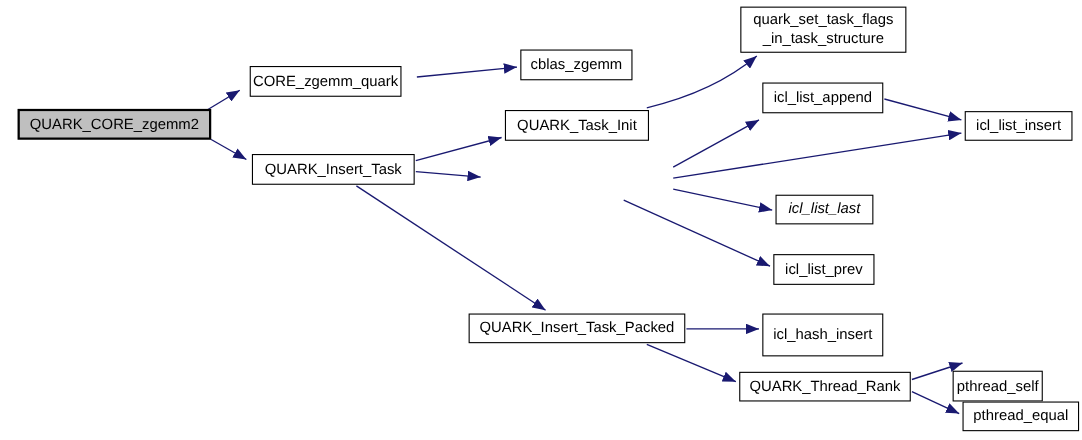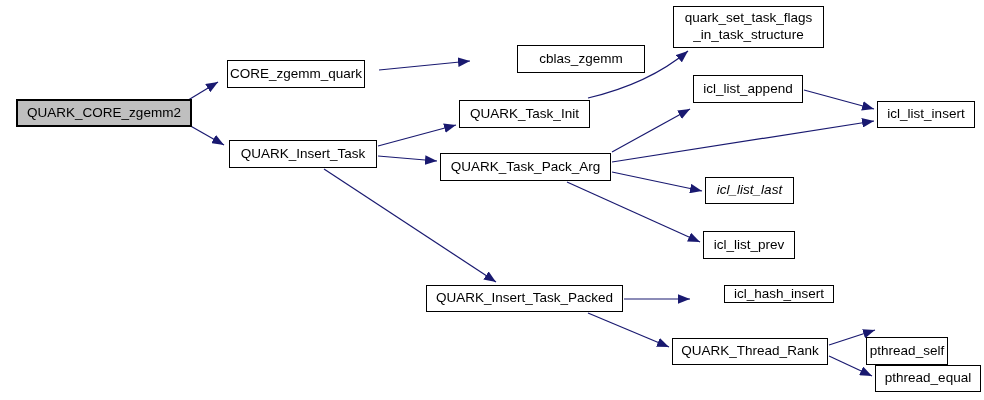--- a/index.html
+++ b/index.html
@@ -24,31 +24,31 @@
     white-space:pre-line;
     cursor:pointer;
   }
   .node.highlight{
     background:#bfbfbf;
     border-width:2px;
   }
   
   #n0{left:16px;   top:99px;  width:176px; height:28px;}
   #n1{left:227px; top:60px;  width:138px; height:28px;}
-  #n2{left:473px; top:45px;  width:128px; height:28px;margin-left:44px;}
+  #n2{left:473px; top:45px;  width:102px; height:28px;}
   #n3{left:229px; top:140px; width:148px; height:28px;}
   #n4{left:459px; top:100px; width:131px; height:28px;}
   #n5{left:440px; top:153px; width:171px; height:28px;}
   #n6{left:673px; top:6px;   width:151px; height:42px;}
   #n7{left:693px; top:75px;  width:110px; height:28px;}
   #n8{left:877px; top:101px; width:98px;  height:27px;}
   #n9{left:705px; top:177px; width:89px;  height:27px;font-style:italic;}
   #n10{left:703px;top:231px; width:92px;  height:28px;}
   #n11{left:426px;top:285px; width:197px; height:27px;}
-  #n12{left:693px;top:285px; width:110px; height:18px;margin-left:31px;}
+  #n12{left:693px;top:285px; width:110px; height:39px;}
   #n13{left:672px;top:338px; width:156px; height:27px;}
   #n14{left:866px;top:313px; width:82px;  height:28px;margin-top:24px;}
   #n15{left:875px;top:365px; width:106px; height:27px;}
 </style>
 </head>
 <body>
 
 <div id="canvas">
 
   <svg id="edges" width="984" height="400" viewBox="0 0 984 400" xmlns="http://www.w3.org/2000/svg">
@@ -75,21 +75,20 @@
       <path marker-end="url(#arrow)" d="M829,345 L875,330"></path>
       <path marker-end="url(#arrow)" d="M829,356 L872,376"></path>
     </g>
   </svg>
 
   <div id="n0" class="node highlight">QUARK_CORE_zgemm2</div>
   <div id="n1" class="node">CORE_zgemm_quark</div>
   <div id="n2" class="node">cblas_zgemm</div>
   <div id="n3" class="node">QUARK_Insert_Task</div>
   <div id="n4" class="node">QUARK_Task_Init</div>
-  <div id="n5" class="node">QUARK_Task_Pack_Arg</div>
   <div id="n6" class="node">quark_set_task_flags
 _in_task_structure</div>
   <div id="n7" class="node">icl_list_append</div>
   <div id="n8" class="node">icl_list_insert</div>
   <div id="n9" class="node">icl_list_last</div>
   <div id="n10" class="node">icl_list_prev</div>
   <div id="n11" class="node">QUARK_Insert_Task_Packed</div>
   <div id="n12" class="node">icl_hash_insert</div>
   <div id="n13" class="node">QUARK_Thread_Rank</div>
   <div id="n14" class="node">pthread_self</div>

